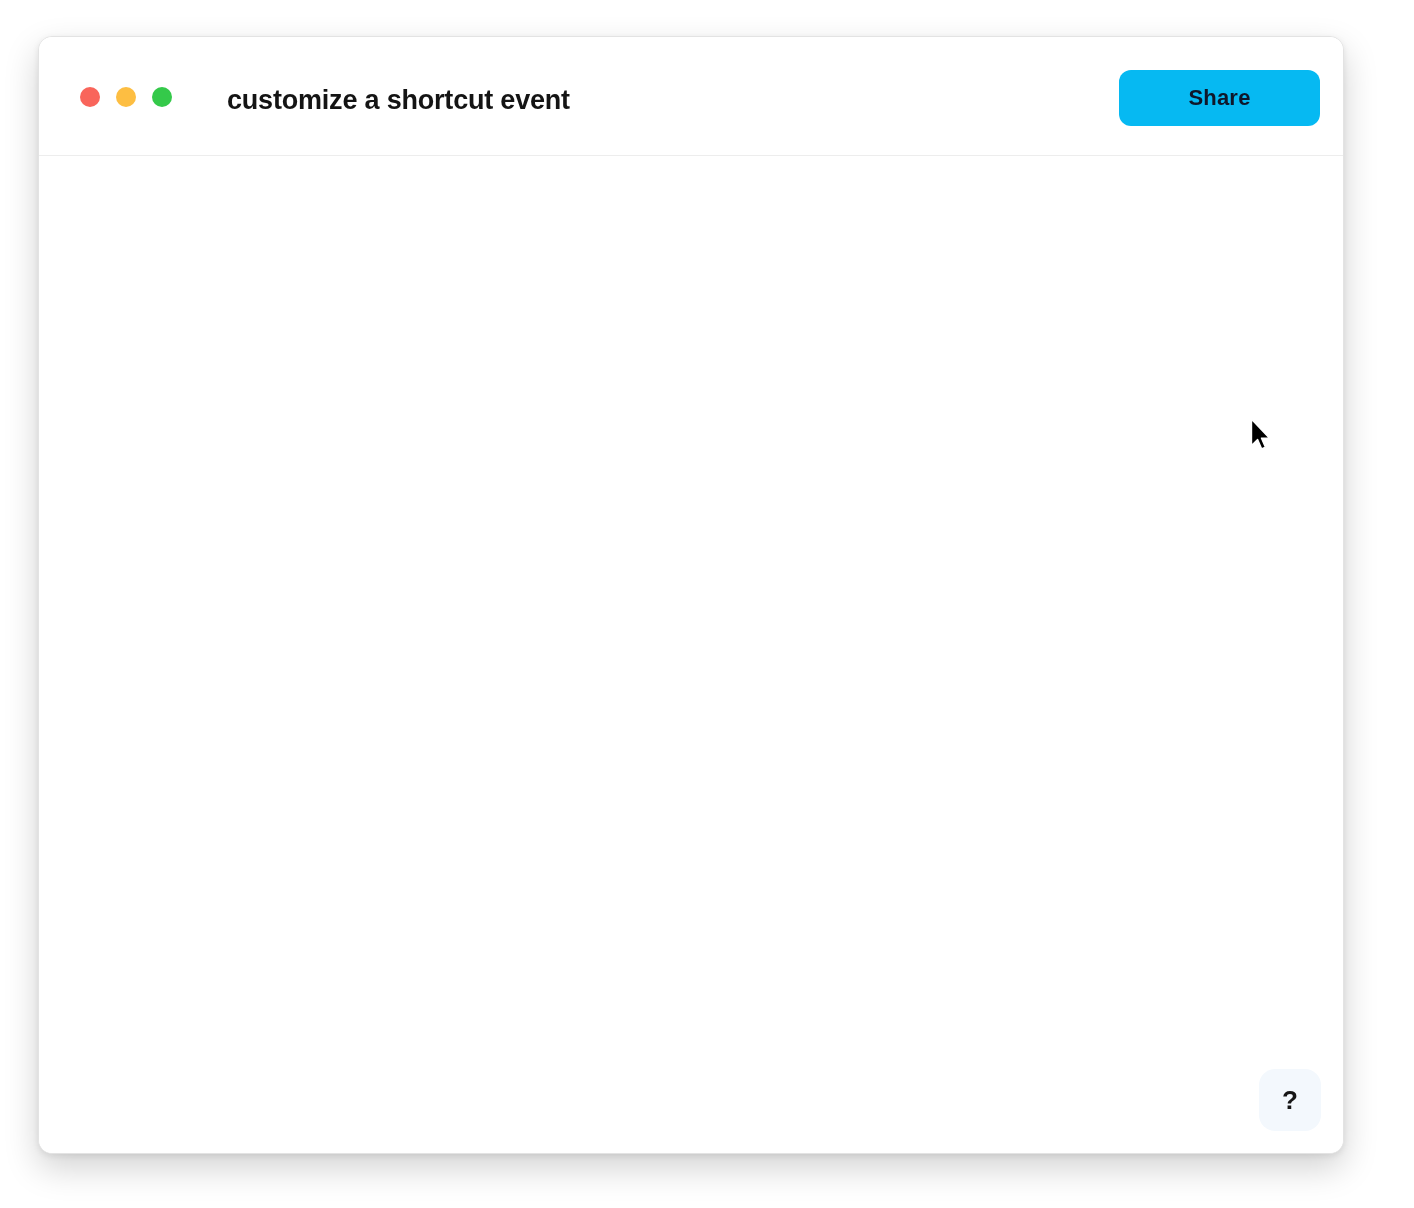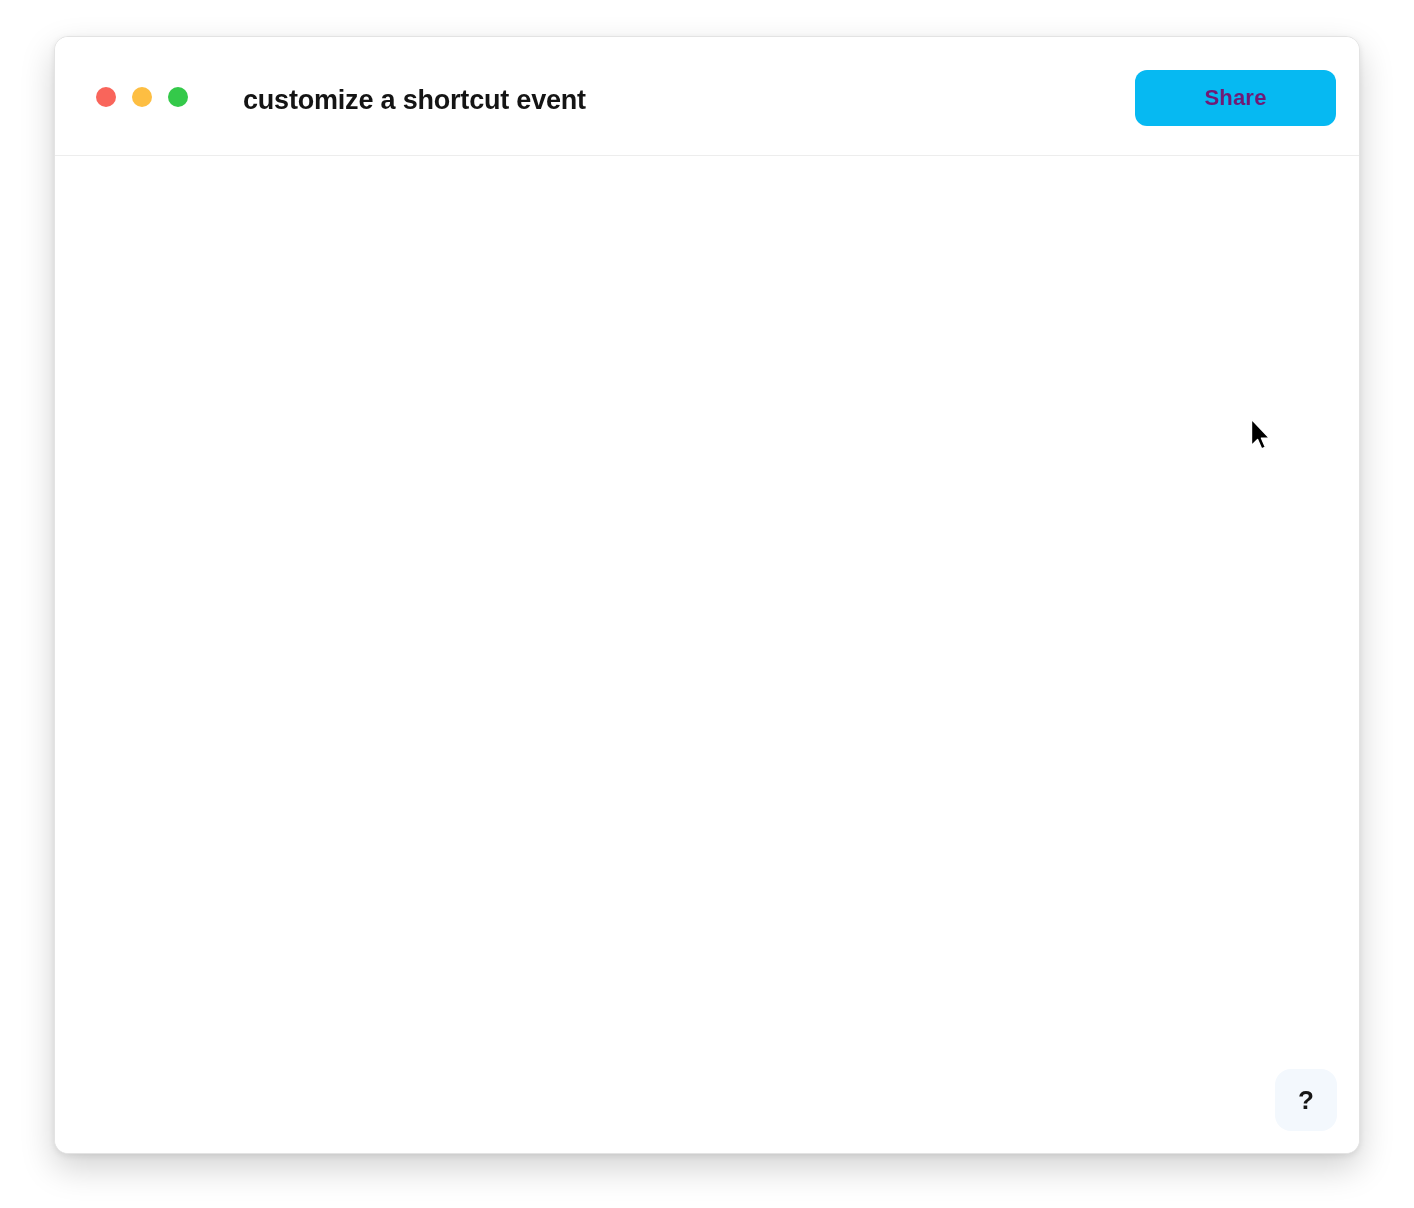--- a/index.html
+++ b/index.html
@@ -9,21 +9,21 @@
   body {
     width: 1414px;
     height: 1208px;
     background: #ffffff;
     font-family: "Liberation Sans", sans-serif;
     overflow: hidden;
   }
 
   .window {
     position: absolute;
-    left: 54px;
+    left: 38px;
     top: 36px;
     width: 1306px;
     height: 1118px;
     background: #ffffff;
     border: 1px solid #e3e3e3;
     border-radius: 14px;
     box-shadow: 0 14px 34px rgba(0, 0, 0, 0.18), 0 2px 6px rgba(0, 0, 0, 0.08);
     box-sizing: border-box;
     overflow: hidden;
   }
@@ -64,21 +64,21 @@
     white-space: nowrap;
   }
 
   .share-button {
     position: absolute;
     right: 23px;
     top: 33px;
     width: 201px;
     height: 56px;
     background: #06b9f2;
-    color: #701a75;
+    color: #0f172a;
     border: none;
     border-radius: 12px;
     font-family: "Liberation Sans", sans-serif;
     font-size: 22px;
     font-weight: 700;
     letter-spacing: 0.2px;
     cursor: pointer;
     display: flex;
     align-items: center;
     justify-content: center;

